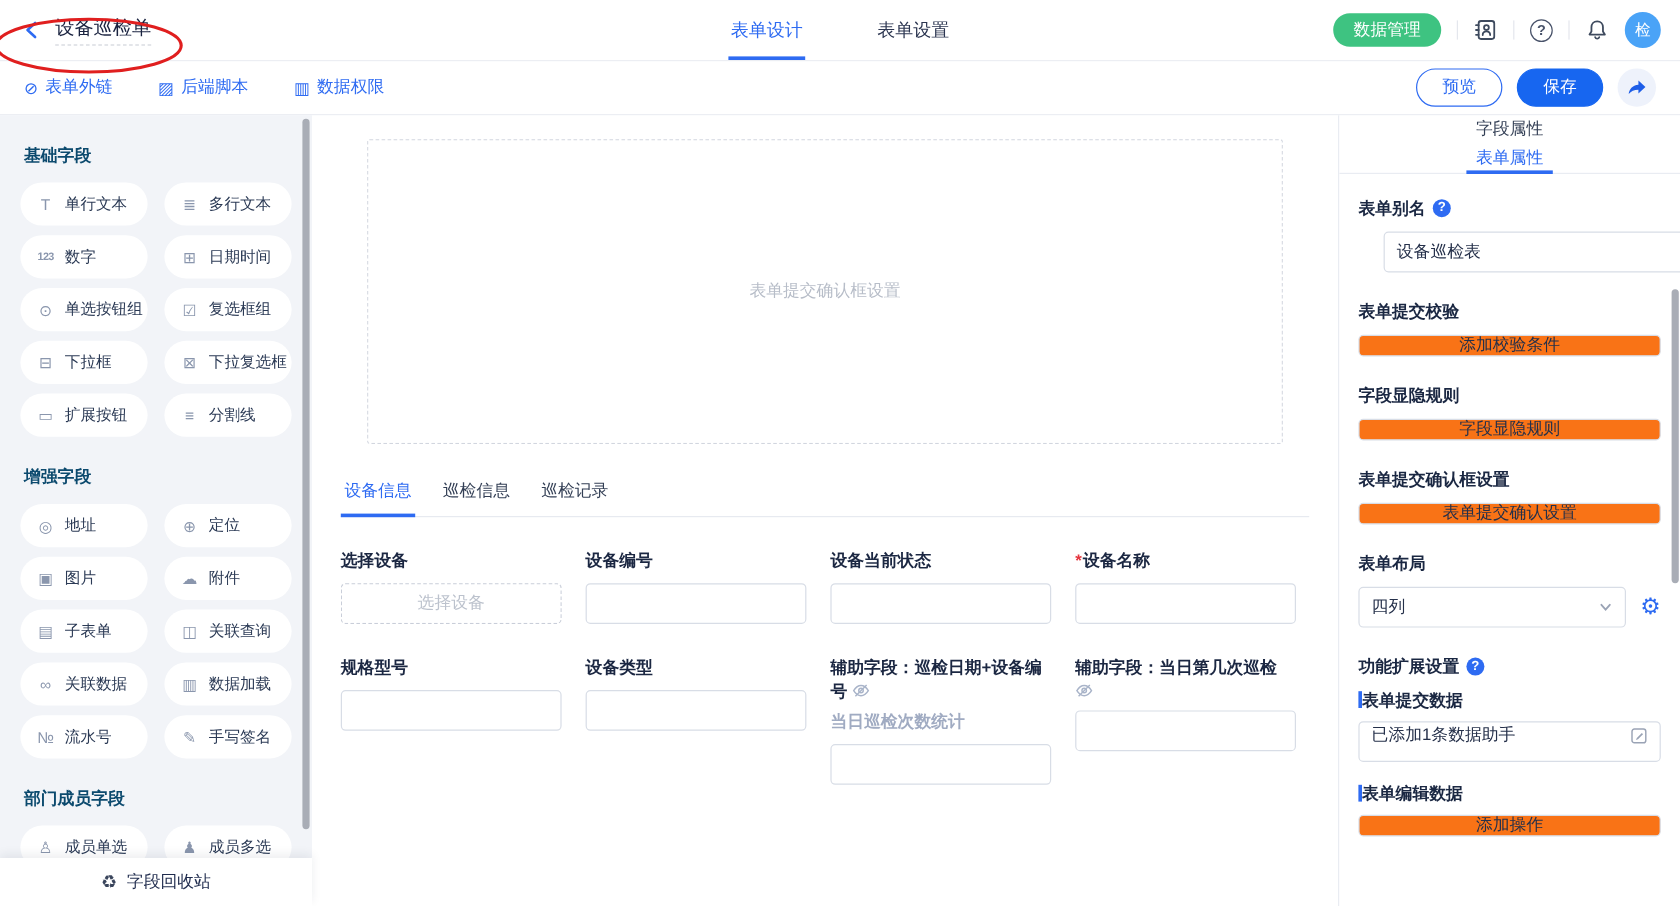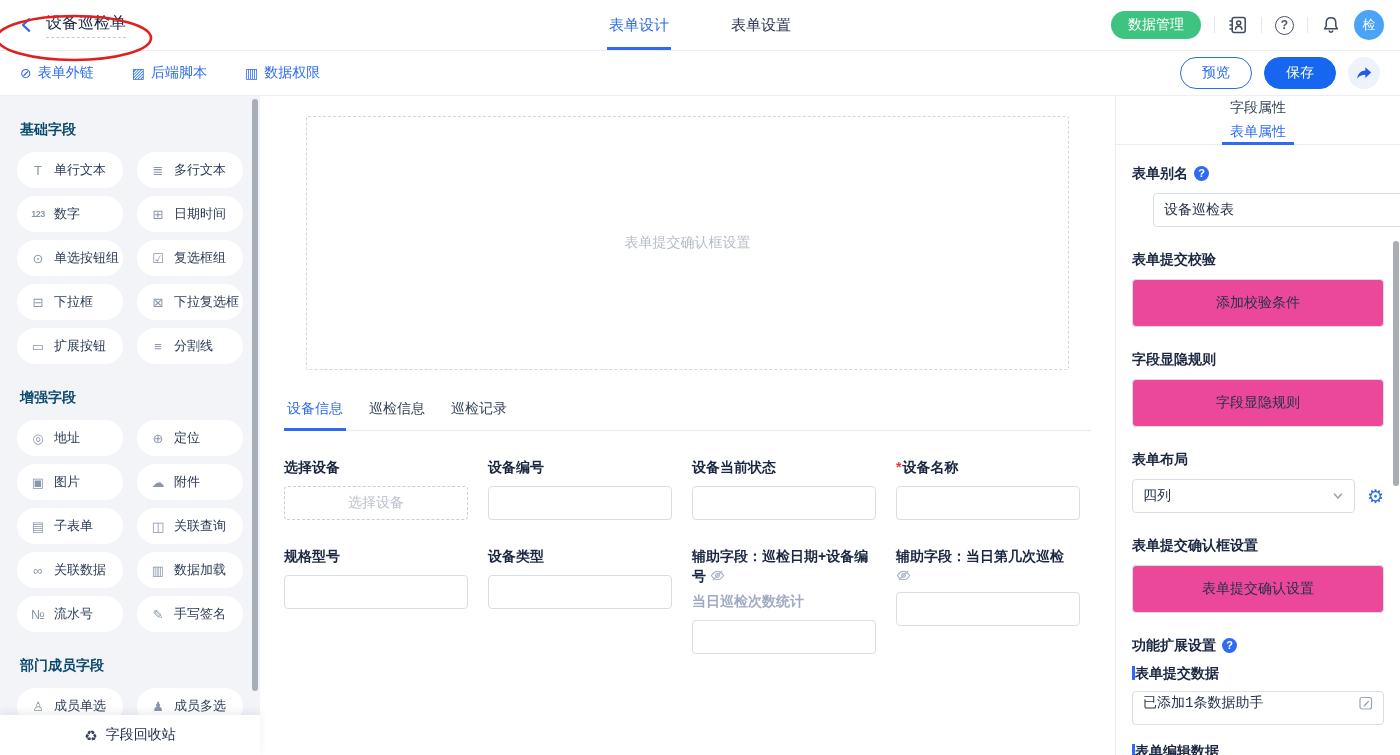--- a/index.html
+++ b/index.html
@@ -77,32 +77,32 @@
     position:relative;cursor:pointer;}
   .ptab.active{color:#2E6BF2;}
   .ptab.active::after{content:"";position:absolute;bottom:-1px;left:50%;margin-left:-36px;width:72px;height:3px;background:#2E6BF2;}
   .panel-body{padding:18px 16px 0;}
   .pgroup{margin-bottom:22px;}
   .p-heading{font-size:14px;font-weight:700;color:#1A2742;margin:0 0 10px;display:flex;align-items:center;gap:6px;line-height:20px;}
   .q-badge{width:15px;height:15px;border-radius:50%;background:#2E6BF2;color:#fff;font-size:11px;font-weight:700;
     display:inline-flex;align-items:center;justify-content:center;cursor:pointer;flex:none;}
   .p-input{width:100%;height:34px;border:1px solid #D8DDE6;border-radius:4px;box-sizing:border-box;
     padding:0 10px;font-size:14px;color:#25304A;background:#fff;display:flex;align-items:center;margin-left:21px;}
-  .p-btn{width:100%;height:48px;border:1px solid #D8DDE6;border-radius:4px;background:#ec4899;font-size:14px;
+  .p-btn{width:100%;height:18px;border:1px solid #D8DDE6;border-radius:4px;background:#f97316;font-size:14px;
     color:#25304A;display:flex;align-items:center;justify-content:center;cursor:pointer;box-sizing:border-box;}
   .layout-row{display:flex;align-items:center;gap:12px;}
   .p-select{flex:1;height:34px;border:1px solid #D8DDE6;border-radius:4px;box-sizing:border-box;padding:0 10px;
     font-size:14px;color:#25304A;display:flex;align-items:center;justify-content:space-between;cursor:pointer;background:#fff;}
   .gear{color:#2E6BF2;font-size:19px;line-height:1;cursor:pointer;}
   .ext-heading{margin-bottom:8px;}
   .bar-heading{font-size:14px;font-weight:700;color:#1A2742;display:flex;align-items:center;gap:0;margin:0 0 8px;line-height:20px;}
   .blue-bar{width:3px;height:14px;background:#2E6BF2;flex:none;}
   .assist-box{height:34px;border:1px solid #D8DDE6;border-radius:4px;box-sizing:border-box;display:flex;
     align-items:center;justify-content:space-between;padding:0 9px 11px 10px;font-size:14px;color:#25304A;
-    margin-bottom:16px;background:#fff;font-family:Liberation Mono, monospace;}
+    margin-bottom:16px;background:#fff;}
   .sub-block{margin-bottom:16px;}
   .panel-scroll{position:absolute;right:1px;top:145px;width:6px;height:245px;background:#A9ADB6;border-radius:3px;}
 </style>
 </head>
 <body>
 
 <div class="header">
   <div class="hd-left">
     <span class="back-btn">
       <svg width="18" height="18" viewBox="0 0 20 20" fill="none" stroke="#2E6BF2" stroke-width="2.4" stroke-linecap="round" stroke-linejoin="round">
@@ -359,37 +359,37 @@
       <div class="p-heading">表单提交校验</div>
       <button class="p-btn">添加校验条件</button>
     </div>
 
     <div class="pgroup">
       <div class="p-heading">字段显隐规则</div>
       <button class="p-btn">字段显隐规则</button>
     </div>
 
     <div class="pgroup">
+      <div class="p-heading">表单提交确认框设置</div>
+      <button class="p-btn">表单提交确认设置</button>
+    </div>
+
+    <div class="pgroup">
       <div class="p-heading">表单布局</div>
       <div class="layout-row">
         <div class="p-select">
           <span>四列</span>
           <svg width="12" height="12" viewBox="0 0 12 12" fill="none" stroke="#9AA3B5" stroke-width="1.5" stroke-linecap="round">
               <polyline points="2.5,4 6,8 9.5,4"></polyline>
             </svg>
         </div>
         <span class="gear">⚙</span>
       </div>
     </div>
 
-    <div class="pgroup">
-      <div class="p-heading">表单提交确认框设置</div>
-      <button class="p-btn">表单提交确认设置</button>
-    </div>
-
     <div>
       <div class="p-heading ext-heading">
         <span>功能扩展设置</span>
         <span class="q-badge">?</span>
       </div>
 
       <div class="bar-heading">
         <span class="blue-bar"></span>
         <span>表单提交数据</span>
       </div>

